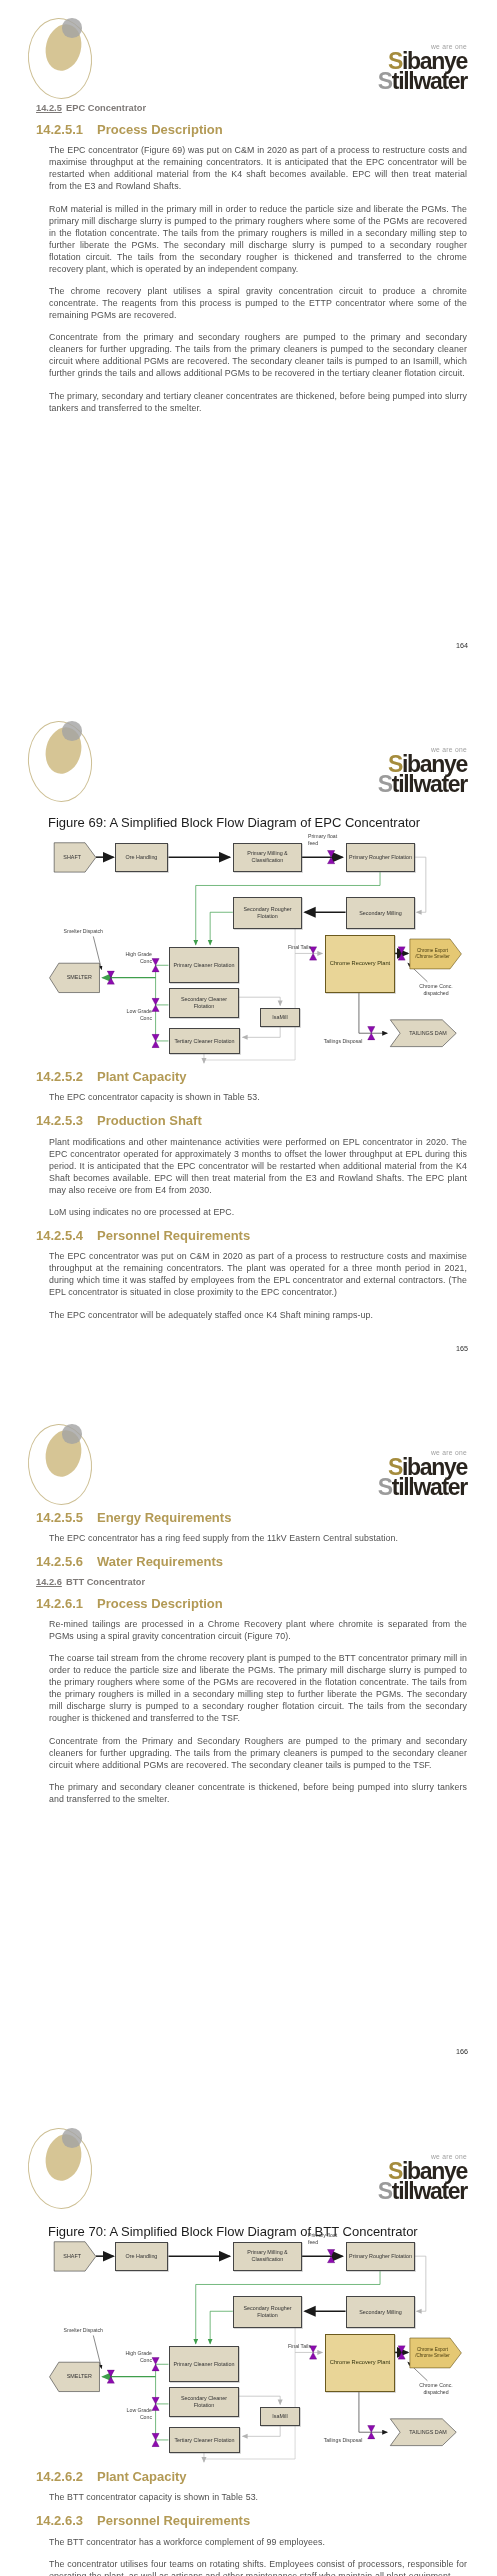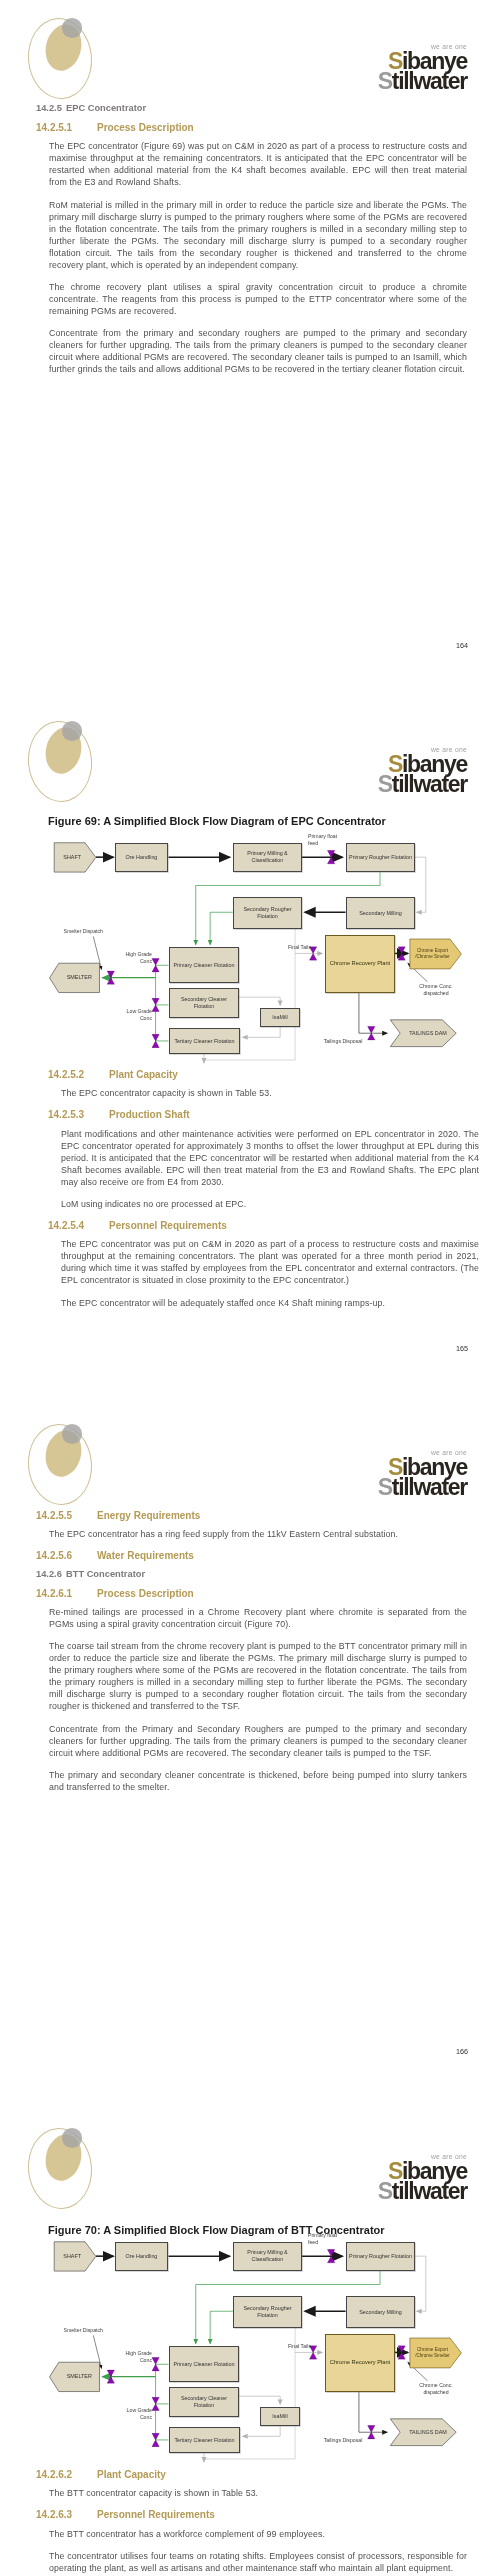--- a/index.html
+++ b/index.html
@@ -13,26 +13,26 @@
   .lm-tan{position:absolute;left:17.5px;top:6.2px;width:35px;height:47px;background:#d4c28f;border-radius:50%;transform:rotate(14deg);opacity:.95;}
   .lm-gray{position:absolute;left:34px;top:0;width:19.6px;height:19.6px;background:#a2a2a2;border-radius:50%;opacity:.8;}
   .brand{position:absolute;right:30px;top:44px;text-align:right;line-height:.85;color:#29241e;}
   .brand-tagline{font-size:6.7px;color:#a0a0a0;letter-spacing:0.3px;margin-bottom:2.6px;font-weight:400;}
   .brand-line{font-size:23px;font-weight:bold;letter-spacing:-1.3px;}
   .s-gold{color:#a58c3d;} .s-gray{color:#9b9b9b;}
 
   
   .content{position:absolute;left:36px;width:431px;}
   .h2sec{display:flex;font-size:9.3px;font-weight:bold;color:#7d7977;margin:0 0 9.3px 0;}
-  .h2sec .h-num{width:30px;flex:none;}
-  .h3sub{display:flex;font-size:10px;font-weight:bold;color:#b39a55;margin:0 0 7.2px 0;}
+  .h2sec .h-num{width:30px;flex:none;text-decoration:underline;}
+  .h3sub{display:flex;font-size:13px;font-weight:bold;color:#b39a55;margin:0 0 7.2px 0;}
   .h3sub .h-num{width:61px;flex:none;}
   p.body{margin:0 0 10.3px 13px;width:418px;font-size:8.8px;line-height:12px;color:#4f4f4f;text-align:justify;letter-spacing:0.1px;}
   .pagenum{position:absolute;right:29px;top:641px;font-size:7.2px;color:#2e2e2e;}
-  .figcap{position:absolute;left:48px;font-size:11px;font-weight:bold;color:#1c1c1c;}
+  .figcap{position:absolute;left:48px;font-size:13px;font-weight:normal;color:#1c1c1c;}
 
   
   .fig-canvas{position:absolute;left:48px;width:418px;height:240px;}
   .fig-canvas svg.wires{position:absolute;inset:0;}
   .nd{position:absolute;display:flex;align-items:center;justify-content:center;text-align:center;
       font-size:5.4px;line-height:1.25;color:#333;background:#ded7c2;border:0.5px solid #454545;
       box-shadow:0.8px 0.8px 0 rgba(110,110,110,.35);padding:1px;box-sizing:border-box;}
   .nd.yellow{background:#e9d597;border-color:#6b5a1f;color:#33330f;font-size:5.7px;}
   .shape-label{position:absolute;display:flex;align-items:center;justify-content:center;text-align:center;
       font-size:5.4px;color:#333;line-height:1.25;}
@@ -62,20 +62,21 @@
         <span>EPC Concentrator</span>
       </div>
       <div class="h3sub">
         <span class="h-num">14.2.5.1</span>
         <span>Process Description</span>
       </div>
       <p class="body">The EPC concentrator (Figure 69) was put on C&amp;M in 2020 as part of a process to restructure costs and maximise throughput at the remaining concentrators. It is anticipated that the EPC concentrator will be restarted when additional material from the K4 shaft becomes available. EPC will then treat material from the E3 and Rowland Shafts.</p>
       <p class="body">RoM material is milled in the primary mill in order to reduce the particle size and liberate the PGMs. The primary mill discharge slurry is pumped to the primary roughers where some of the PGMs are recovered in the flotation concentrate. The tails from the primary roughers is milled in a secondary milling step to further liberate the PGMs. The secondary mill discharge slurry is pumped to a secondary rougher flotation circuit. The tails from the secondary rougher is thickened and transferred to the chrome recovery plant, which is operated by an independent company.</p>
       <p class="body">The chrome recovery plant utilises a spiral gravity concentration circuit to produce a chromite concentrate. The reagents from this process is pumped to the ETTP concentrator where some of the remaining PGMs are recovered.</p>
       <p class="body">Concentrate from the primary and secondary roughers are pumped to the primary and secondary cleaners for further upgrading. The tails from the primary cleaners is pumped to the secondary cleaner circuit where additional PGMs are recovered. The secondary cleaner tails is pumped to an Isamill, which further grinds the tails and allows additional PGMs to be recovered in the tertiary cleaner flotation circuit.</p>
+      <p class="body">The primary, secondary and tertiary cleaner concentrates are thickened, before being pumped into slurry tankers and transferred to the smelter.</p>
     </div>
     <div class="pagenum">164</div>
   </div>
 
   <div class="page" style="top:703px;">
     <div class="logo-mark">
       <div class="lm-outline"></div>
       <div class="lm-tan"></div>
       <div class="lm-gray"></div>
     </div>
@@ -161,21 +162,21 @@
 
       <div class="flabel" style="left:260px;top:6.2px;width:32px;">Primary float feed</div>
       <div class="flabel" style="left:15.5px;top:101px;width:57px;">Smelter Dispatch</div>
       <div class="flabel ta-r" style="left:70px;top:124px;width:34px;">High Grade Conc</div>
       <div class="flabel ta-r" style="left:233px;top:117px;width:30px;">Final Tails</div>
       <div class="flabel ta-r" style="left:66px;top:181px;width:38px;">Low Grade Conc</div>
       <div class="flabel ta-c" style="left:359px;top:156px;width:58px;">Chrome Conc. dispatched</div>
       <div class="flabel ta-c" style="left:268px;top:211px;width:54px;">Tailings Disposal</div>
     </div>
 
-    <div class="content" style="top:366px;margin-left:12px;">
+    <div class="content" style="top:366px;">
       <div class="h3sub">
         <span class="h-num">14.2.5.2</span>
         <span>Plant Capacity</span>
       </div>
       <p class="body">The EPC concentrator capacity is shown in Table 53.</p>
       <div class="h3sub">
         <span class="h-num">14.2.5.3</span>
         <span>Production Shaft</span>
       </div>
       <p class="body">Plant modifications and other maintenance activities were performed on EPL concentrator in 2020. The EPC concentrator operated for approximately 3 months to offset the lower throughput at EPL during this period. It is anticipated that the EPC concentrator will be restarted when additional material from the K4 Shaft becomes available. EPC will then treat material from the E3 and Rowland Shafts. The EPC plant may also receive ore from E4 from 2030.</p>

